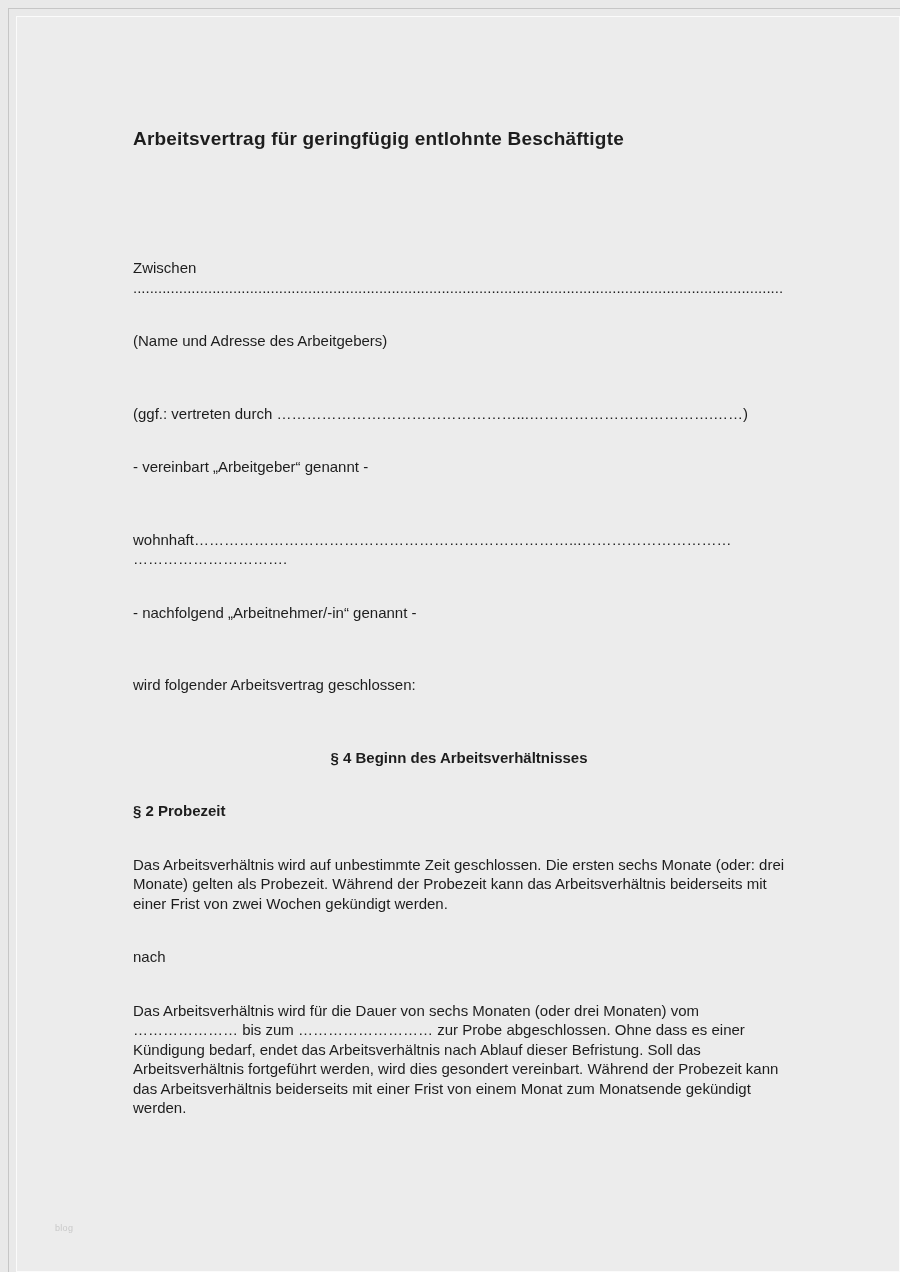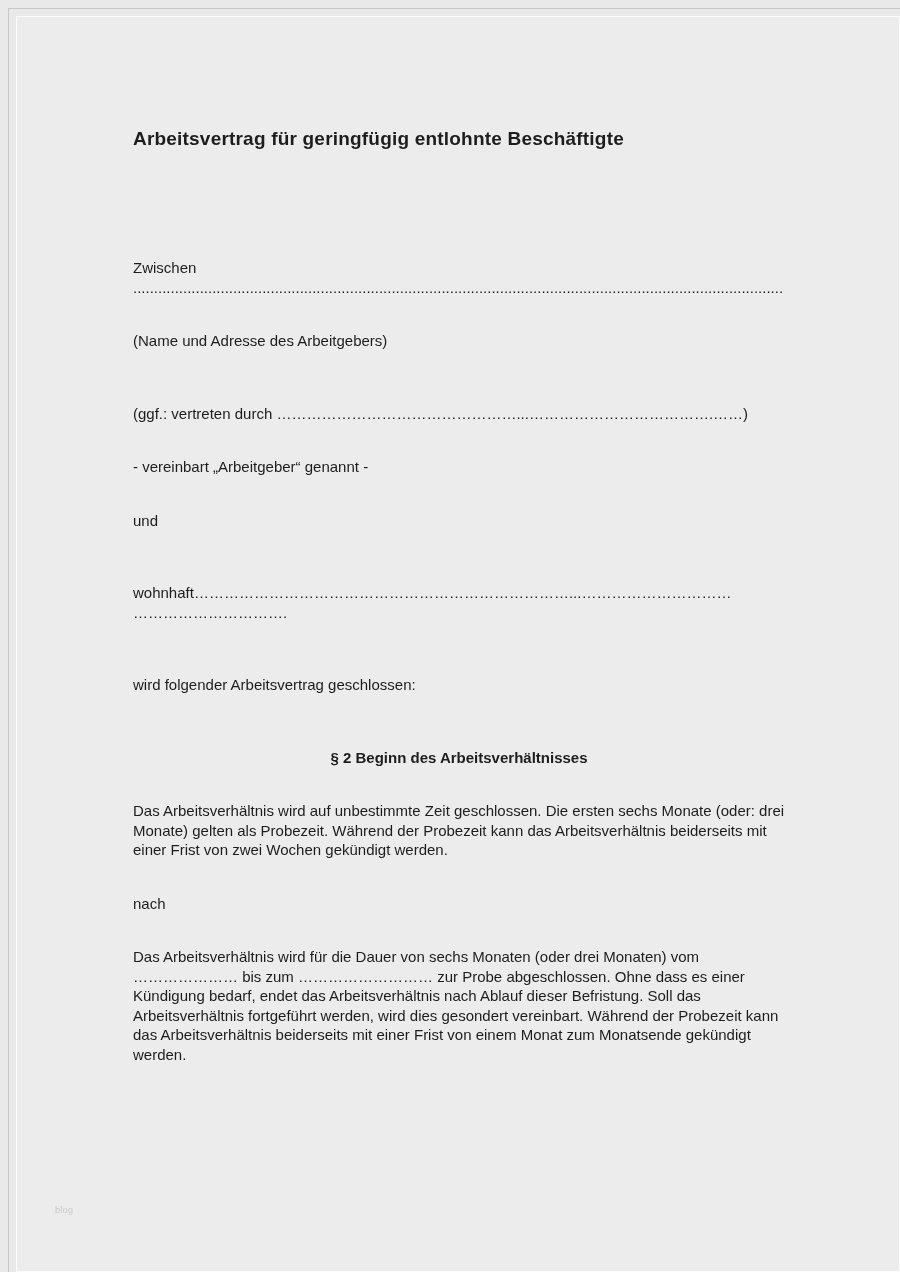--- a/index.html
+++ b/index.html
@@ -39,50 +39,51 @@
     line-height: 19.5px;
     margin-bottom: 18px;
     white-space: pre-line;
   }
   .sp { margin-top: 37px; }
   .center { text-align: center; }
   .bold { font-weight: bold; }
   .watermark {
     position: absolute;
     left: 30px;
-    bottom: 48px;
+    bottom: 30px;
     font-size: 9px;
     color: #c9c9c9;
     letter-spacing: 0.3px;
   }
 </style>
 </head>
 <body>
 
 <div class="outer">
   <div class="frame">
     <div class="content">
 
       <h1 class="title">Arbeitsvertrag für geringfügig entlohnte Beschäftigte</h1>
 
       <p>Zwischen ............................................................................................................................................................</p>
       <p>(Name und Adresse des Arbeitgebers)</p>
 
       <p class="sp">(ggf.: vertreten durch …………………………………………...……………………………….……)</p>
       <p>- vereinbart „Arbeitgeber“ genannt -</p>
-      <p>und</p>
 
 
       <p class="sp">wohnhaft…………………………………………………………………...…………………………
 ………………………….</p>
+      <p>- nachfolgend „Arbeitnehmer/-in“ genannt -</p>
 
       <p class="sp">wird folgender Arbeitsvertrag geschlossen:</p>
 
-      <p class="sp center bold">§ 2 Beginn des Arbeitsverhältnisses</p>
+      <p class="sp center bold">§ 4 Beginn des Arbeitsverhältnisses</p>
 
+      <p class="bold">§ 2 Probezeit</p>
       <p>Das Arbeitsverhältnis wird auf unbestimmte Zeit geschlossen. Die ersten sechs Monate (oder: drei Monate) gelten als Probezeit. Während der Probezeit kann das Arbeitsverhältnis beiderseits mit einer Frist von zwei Wochen gekündigt werden.</p>
       <p>nach</p>
       <p>Das Arbeitsverhältnis wird für die Dauer von sechs Monaten (oder drei Monaten) vom ………………… bis zum ……………………… zur Probe abgeschlossen. Ohne dass es einer Kündigung bedarf, endet das Arbeitsverhältnis nach Ablauf dieser Befristung. Soll das Arbeitsverhältnis fortgeführt werden, wird dies gesondert vereinbart. Während der Probezeit kann das Arbeitsverhältnis beiderseits mit einer Frist von einem Monat zum Monatsende gekündigt werden.</p>
 
     </div>
 
     <div class="watermark">blog</div>
   </div>
 </div>
 

